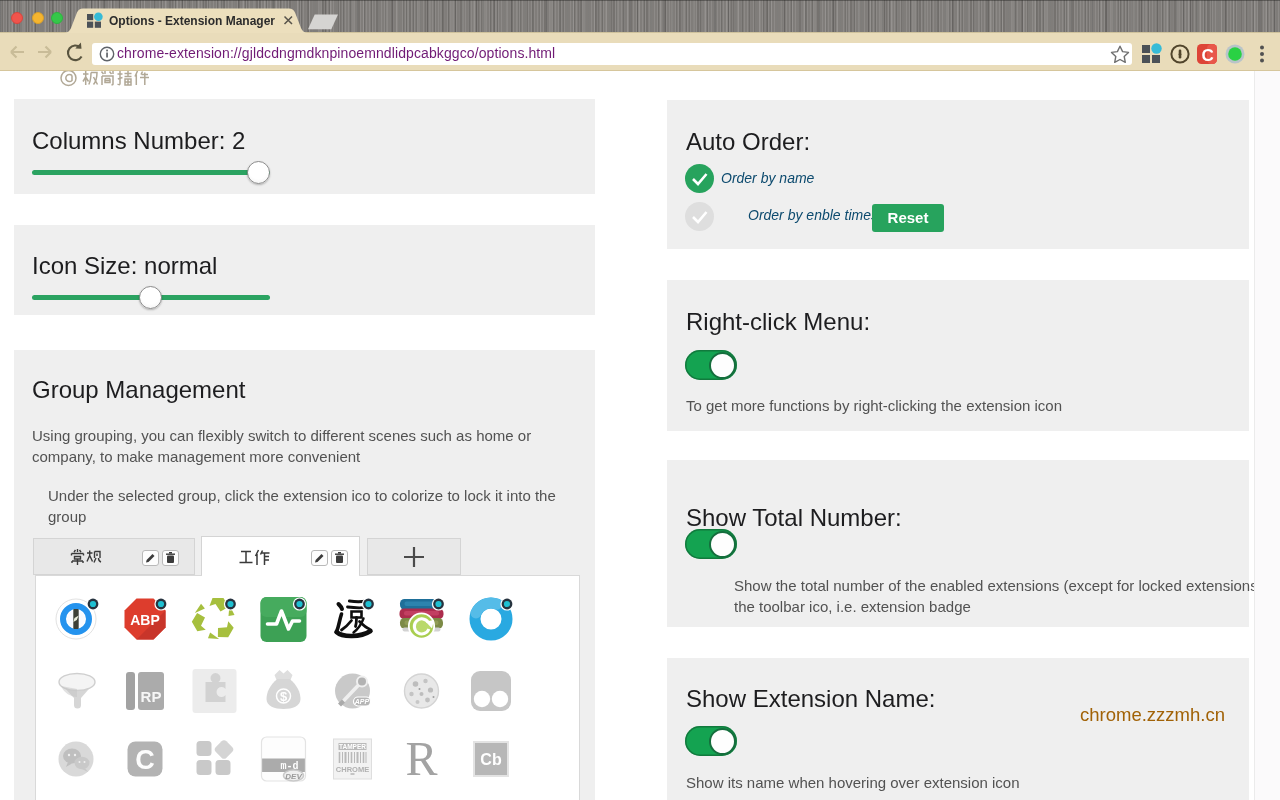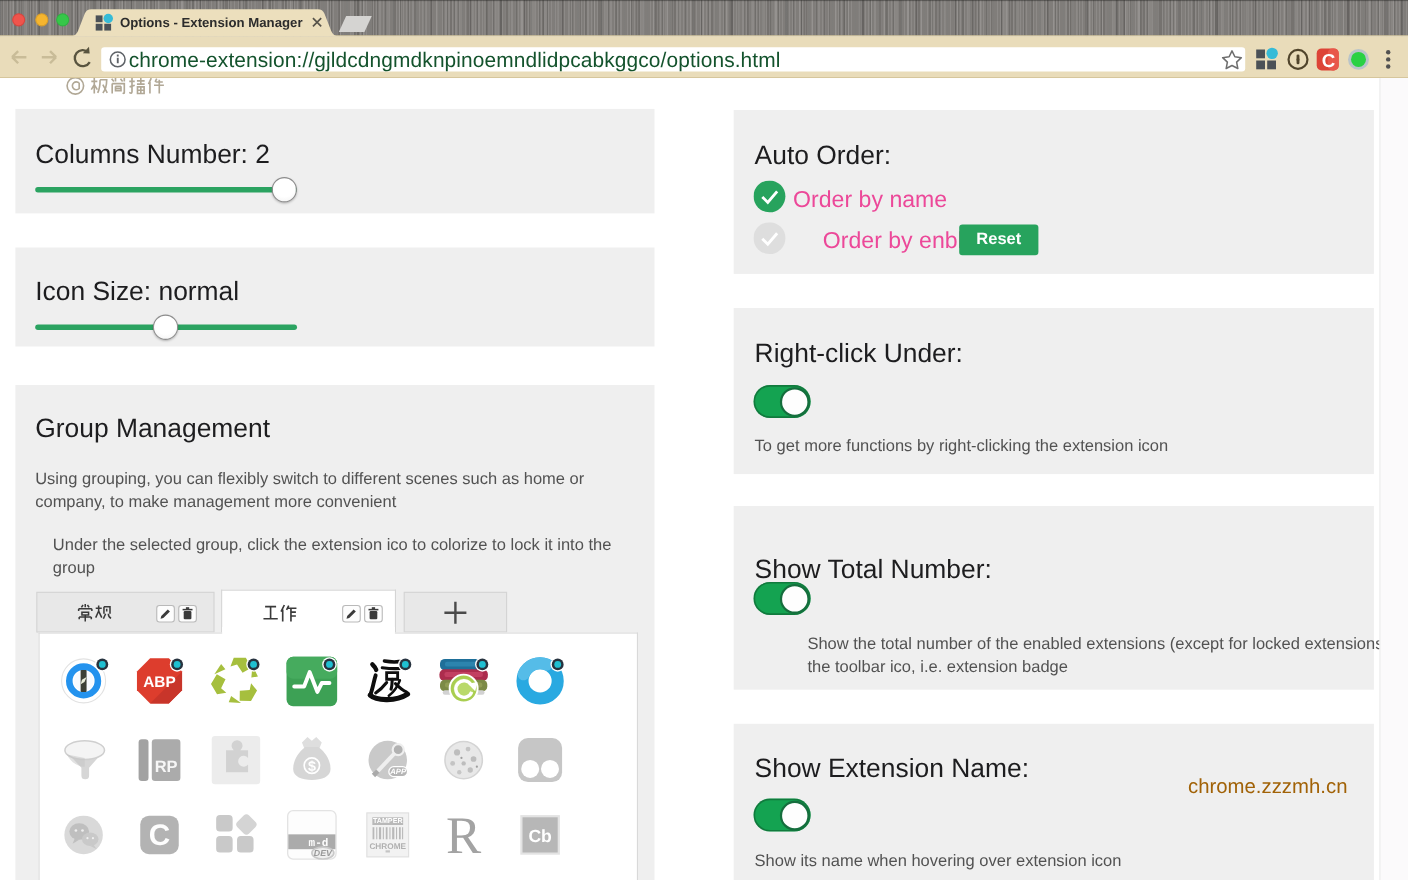--- a/index.html
+++ b/index.html
@@ -13,36 +13,36 @@
     background-image:
       repeating-linear-gradient(90deg, rgba(255,255,255,.10) 0 1px, rgba(0,0,0,0) 1px 3px),
       repeating-linear-gradient(90deg, rgba(0,0,0,.12) 0 1px, rgba(0,0,0,0) 1px 7px),
       repeating-linear-gradient(90deg, rgba(255,255,255,.07) 0 2px, rgba(0,0,0,0) 2px 11px),
       repeating-linear-gradient(90deg, rgba(0,0,0,.09) 0 1px, rgba(0,0,0,0) 1px 13px),
       repeating-linear-gradient(90deg, rgba(0,0,0,.05) 0 3px, rgba(255,255,255,.04) 3px 17px);
   }
   .light { width:12px; height:12px; border-radius:50%; top:12px; }
   #toolbar { left:0; top:33px; width:1280px; height:38px; background:#e9dcba; border-bottom:1px solid #d6c69c; }
   #addrbar { left:92px; top:43px; width:1040px; height:22px; background:#fff; border-radius:3px; }
-  #urltxt { left:117px; top:45px; font-size:19px; color:#14532d; letter-spacing:0.1px; }
+  #urltxt { left:117px; top:45px; font-size:14px; color:#701a75; letter-spacing:0.1px; }
 
   
   #content { left:0; top:71px; width:1280px; height:729px; background:#fff; }
   .card { position:absolute; background:#efefef; }
   .title { position:absolute; font-size:24px; color:#1d1d1f; }
   .body15 { position:absolute; font-size:15px; color:#525252; line-height:21px; }
   .track { position:absolute; height:5px; border-radius:2.5px; background:#2ba361; }
   .thumb { position:absolute; width:23px; height:23px; border-radius:50%;
     background:radial-gradient(circle at 50% 35%, #ffffff 55%, #efefef 100%);
     border:1.5px solid #8c8c8c; box-shadow:0 1px 2px rgba(0,0,0,.25); }
   .toggle { position:absolute; width:52px; height:30px; border-radius:15px; background:#14a351;
     box-shadow: inset 0 0 0 1.5px rgba(15,90,45,.55); }
   .knob { position:absolute; right:1.5px; top:1.5px; width:27px; height:27px; border-radius:50%;
     background:#fefefe; border:2px solid #156e3d; box-sizing:border-box; }
-  .chklbl { position:absolute; font-size:21px; color:#ec4899; }
+  .chklbl { position:absolute; font-size:14px; color:#0c4a6e;font-style:italic; }
 
   
   .gtab { position:absolute; top:538px; height:37px; background:#e8e8e8; border:1px solid #d4d4d4; }
   .tbtn { position:absolute; width:17px; height:16px; background:#fdfdfd; border:1px solid #b9b9b9; border-radius:3px; }
   .wm { color:#a16207; }
 </style>
 </head>
 <body>
 
 <div id="titlebar" class="abs"></div>
@@ -404,21 +404,21 @@
   <path d="M8,15 L13,20 L21.5,10" stroke="#fff" stroke-width="2.6" fill="none"></path>
 </svg>
 <div class="chklbl" style="left:721px; top:170px;">Order by name</div>
 <svg class="abs" style="left:685px;top:202px" width="30" height="30" viewBox="0 0 30 30">
   <circle cx="14.5" cy="14.5" r="14.5" fill="#dedede"></circle>
   <path d="M8,15 L13,20 L21.5,10" stroke="#fff" stroke-width="2.6" fill="none"></path>
 </svg>
 <div class="chklbl" style="left:748px; top:207px;">Order by enble times</div>
 <div class="abs" style="left:872px; top:204px; width:72px; height:28px; background:#27a35d; border-radius:3px; color:#fff; font-weight:bold; font-size:15px; text-align:center; line-height:28px;">Reset</div>
 
-<div class="title" style="left:686px; top:308px;">Right-click Under:</div>
+<div class="title" style="left:686px; top:308px;">Right-click Menu:</div>
 <div class="toggle" style="left:685px; top:350px;">
     <div class="knob"></div>
   </div>
 <div class="body15" style="left:686px; top:395px;">To get more functions by right-clicking the extension icon</div>
 
 <div class="title" style="left:686px; top:488px;margin-top:16px;">Show Total Number:</div>
 <div class="toggle" style="left:685px; top:529px;">
     <div class="knob"></div>
   </div>
 <div class="body15" style="left:686px; top:575px; width:545px;margin-left:48px;">Show the total number of the enabled extensions (except for locked extensions) in the toolbar ico, i.e. extension badge</div>

